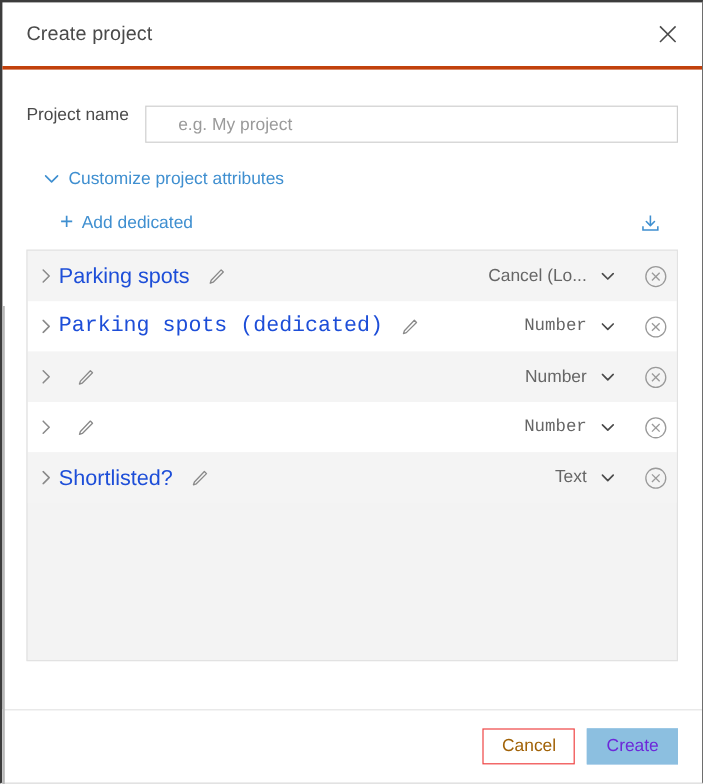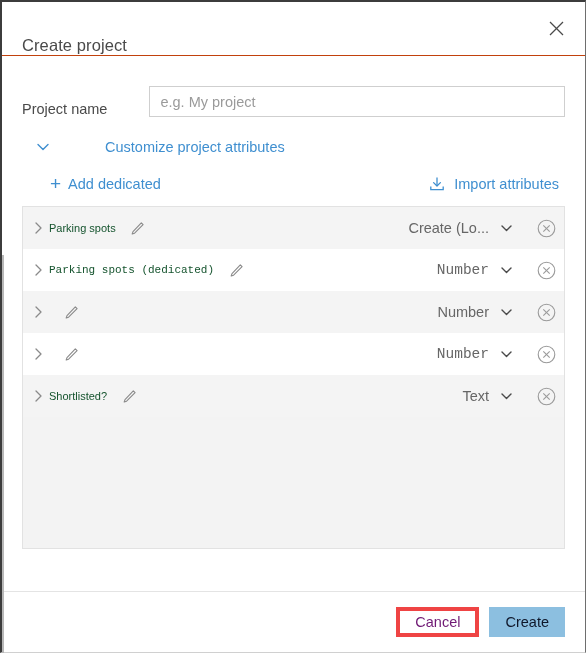--- a/index.html
+++ b/index.html
@@ -38,23 +38,23 @@
     width: 2px;
     height: 400px;
     background: #b8b8b8;
   }
 
   
   .dlg-header {
     position: relative;
     height: 53px;
     flex: 0 0 53px;
-    border-bottom: 1px solid #c2410c;
-    display: flex;
-    align-items: flex-end;
+    border-bottom: 3px solid #c2410c;
+    display: flex;
+    align-items: center;
   }
   .dlg-title {
     margin-left: 20px;
     font-size: 16.5px;
     color: #4a4a4a;
     letter-spacing: .1px;
   }
   .close-btn {
     position: absolute;
     right: 16px;
@@ -70,53 +70,51 @@
 
   
   .dlg-body {
     flex: 1 1 auto;
     position: relative;
     padding: 0 20px;
   }
 
   .field-row {
     display: flex;
-    align-items: flex-end;
+    align-items: flex-start;
     margin-top: 30px;
-    gap: 28px;
   }
   .field-label {
     font-size: 14.5px;
     color: #4a4a4a;
     margin-right: 14px;
   }
   .text-input {
     flex: 1 1 auto;
     height: 31px;
     box-sizing: border-box;
     border: 1px solid #cfcfcf;
     background: #fff;
-    padding: 0 10px;
+    padding: 0 26px;
     font-family: "Liberation Sans", sans-serif;
     font-size: 14.5px;
     color: #4a4a4a;
     outline: none;
     border-radius: 0;
   }
   .text-input::placeholder { color: #9a9a9a; }
 
   
   .customize-row {
     display: flex;
     align-items: center;
     margin-top: 22px;
     margin-left: 14px;
     cursor: pointer;
     width: max-content;
-    gap: 48px;
   }
   .caret-down {
     width: 13px;
     height: 13px;
     margin-right: 8px;
     display: flex;
     align-items: center;
     justify-content: center;
   }
   .customize-label {
@@ -177,22 +175,22 @@
     width: 12px;
     height: 14px;
     display: flex;
     align-items: center;
     justify-content: center;
     flex: 0 0 auto;
     margin-right: 5px;
     cursor: pointer;
   }
   .attr-name {
-    font-size: 11px;
-    color: #14532d;
+    font-size: 18px;
+    color: #1d4ed8;
     white-space: nowrap;
   }
   .pencil-btn {
     width: 22px;
     height: 20px;
     margin-left: 11px;
     display: flex;
     align-items: center;
     justify-content: center;
     cursor: pointer;
@@ -253,28 +251,28 @@
     font-size: 14.5px;
     box-sizing: border-box;
     border-radius: 0;
     cursor: pointer;
     display: inline-flex;
     align-items: center;
     justify-content: center;
   }
   .btn-cancel {
     background: #ffffff;
-    border: 4px solid #ef4444;
-    color: #701a75;
+    border: 1px solid #ef4444;
+    color: #a16207;
     margin-right: 10px;
   }
   .btn-create {
     background: #8cbfe0;
     border: 1px solid #8cbfe0;
-    color: #0f172a;
+    color: #6d28d9;
   }
 </style>
 </head>
 <body>
 
 <div class="dialog">
 
   <div class="left-edge-fade"></div>
 
   <div class="dlg-header">
@@ -309,41 +307,40 @@
         <span>Add dedicated</span>
       </div>
       <div class="link-btn">
         <span class="dl-icon">
           <svg width="16" height="16" viewBox="0 0 16 16">
             <line x1="8" y1="1.5" x2="8" y2="9.5" stroke="#3f8fd0" stroke-width="1.3"></line>
             <polyline points="4.6,6.6 8,10 11.4,6.6" fill="none" stroke="#3f8fd0" stroke-width="1.3" stroke-linecap="round" stroke-linejoin="round"></polyline>
             <polyline points="1.8,10.5 1.8,13.6 14.2,13.6 14.2,10.5" fill="none" stroke="#3f8fd0" stroke-width="1.3"></polyline>
           </svg>
         </span>
-        <span>Import attributes</span>
       </div>
     </div>
 
     <div class="attr-list">
 
       <div class="attr-row odd">
         <span class="row-caret">
           <svg width="7" height="12" viewBox="0 0 7 12">
             <polyline points="1,1 6,6 1,11" fill="none" stroke="#8a8a8a" stroke-width="1.3" stroke-linecap="round" stroke-linejoin="round"></polyline>
           </svg>
         </span>
         <span class="attr-name">Parking spots</span>
         <span class="pencil-btn">
           <svg width="15" height="15" viewBox="0 0 15 15">
             <path d="M11.3 1.9 L13.1 3.7 L4.6 12.2 L2.2 13.0 L3.0 10.6 Z" fill="none" stroke="#8a8a8a" stroke-width="1.1" stroke-linejoin="round"></path>
           </svg>
         </span>
         <span class="row-spacer"></span>
         <span class="type-select" style="width:136px">
-          <span class="type-text">Create (Lo...</span>
+          <span class="type-text">Cancel (Lo...</span>
           <span class="type-chevron">
             <svg width="11" height="7" viewBox="0 0 11 7">
               <polyline points="1,1 5.5,5.5 10,1" fill="none" stroke="#4a4a4a" stroke-width="1.4" stroke-linecap="round" stroke-linejoin="round"></polyline>
             </svg>
           </span>
         </span>
         <span class="delete-btn">
           <svg width="19" height="19" viewBox="0 0 19 19">
             <circle cx="9.5" cy="9.5" r="8.3" fill="none" stroke="#9a9a9a" stroke-width="1.1"></circle>
             <line x1="6.3" y1="6.3" x2="12.7" y2="12.7" stroke="#9a9a9a" stroke-width="1.1"></line>

